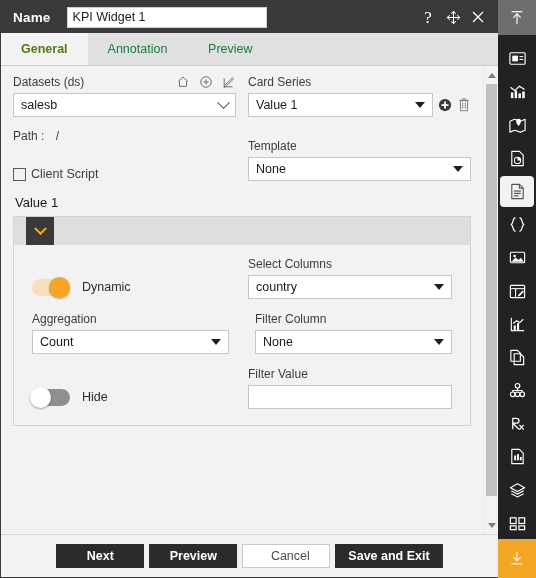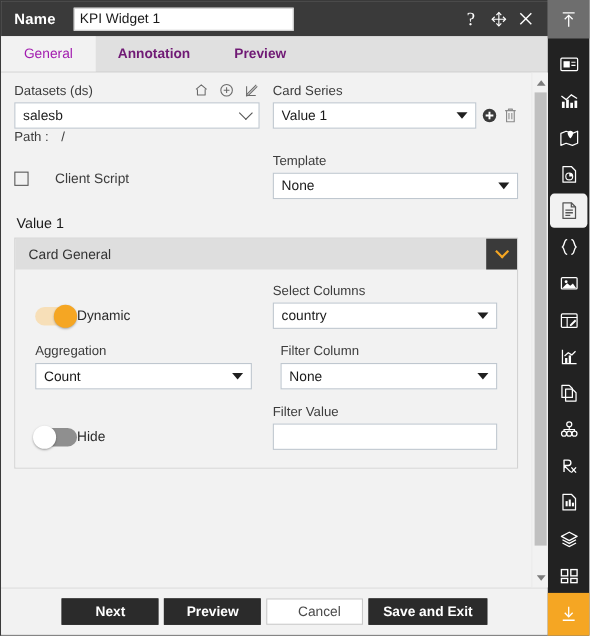--- a/index.html
+++ b/index.html
@@ -57,29 +57,28 @@
   .tabbar {
     height: 33px; flex: 0 0 33px;
     background: #e0e0e0;
     display: flex; align-items: stretch;
     border-bottom: 1px solid #cdcdcd;
   }
   .tab {
     display: flex; align-items: center; justify-content: center;
     padding: 0 20px;
     font-size: 12.5px;
-    color: #701a75;
+    color: #15803d;
     cursor: pointer;
     min-width: 86px;
+  }
+  .tab.active {
+    background: #f2f2f2;
+    color: #4d7c0f;
     font-weight: bold;
-  }
-  .tab.active {
-    background: #f2f2f2;
-    color: #a21caf;
-    font-weight: normal;
   }
   
   .body-wrap {
     flex: 1 1 auto;
     position: relative;
     display: flex;
     background: #f2f2f2;
     overflow: hidden;
   }
   .content {
@@ -150,24 +149,24 @@
     margin-left: 6px;
   }
   .caret.thin {
     width: 9px; height: 9px; border: none;
     border-right: 1.6px solid #555; border-bottom: 1.6px solid #555;
     transform: rotate(45deg) translate(-2px,-2px);
     margin-left: 6px;
   }
   .path-row {
     font-size: 12px; color: #3c3c3c;
-    margin-top: 0;
+    margin-top: 12px;
   }
   .path-row .slash { color: #3c3c3c; margin-left: 8px; }
-  .check-row { display: flex; align-items: center; gap: 24px; margin-top: 24px; }
+  .check-row { display: flex; align-items: center; gap: 5px; margin-top: 24px; }
   .checkbox {
     width: 13px; height: 13px;
     border: 1.6px solid #5a5a5a;
     background: #f2f2f2;
     cursor: pointer;
   }
   .check-label { font-size: 12.5px; color: #3c3c3c; }
   .section-title {
     font-size: 13px; color: #1a1a1a;
     margin: 14px 0 6px 2px;
@@ -200,21 +199,21 @@
     border-right-color: #ffffff; border-bottom-color: #ffffff;
     transform: rotate(-135deg) translate(-2px,-2px);
   }
   .acc-body {
     background: #f2f2f2;
     padding: 12px 18px 16px 18px;
   }
   .collapsed-list { margin-top: 8px; }
   .collapsed-list .acc { margin-bottom: 6px; }
   
-  .toggle-row { display: flex; align-items: center; height: 24px; margin-top: 14px; }
+  .toggle-row { display: flex; align-items: center; gap: 12px; height: 24px; margin-top: 14px; }
   .toggle {
     width: 38px; height: 17px; border-radius: 9px;
     background: #f7dfb8; position: relative; cursor: pointer;
   }
   .toggle .knob {
     position: absolute; top: -2px; left: 17px;
     width: 21px; height: 21px; border-radius: 50%;
     background: #f5a623;
     box-shadow: 0 1px 2px rgba(0,0,0,.3);
   }
@@ -384,21 +383,20 @@
               <span class="val">None</span>
               <span class="caret"></span>
             </div>
           </div>
         </div>
 
         <div class="section-title">Value 1</div>
 
         <div class="acc">
           <div class="acc-head">
-            <span class="acc-title">Card General</span>
             <span class="acc-btn dark">
               <span class="chev"></span>
             </span>
           </div>
           <div class="acc-body">
             <div class="row2">
               <div class="col">
                 <div class="toggle-row" style="margin-top:18px;">
                   <span class="toggle">
                     <span class="knob"></span>

